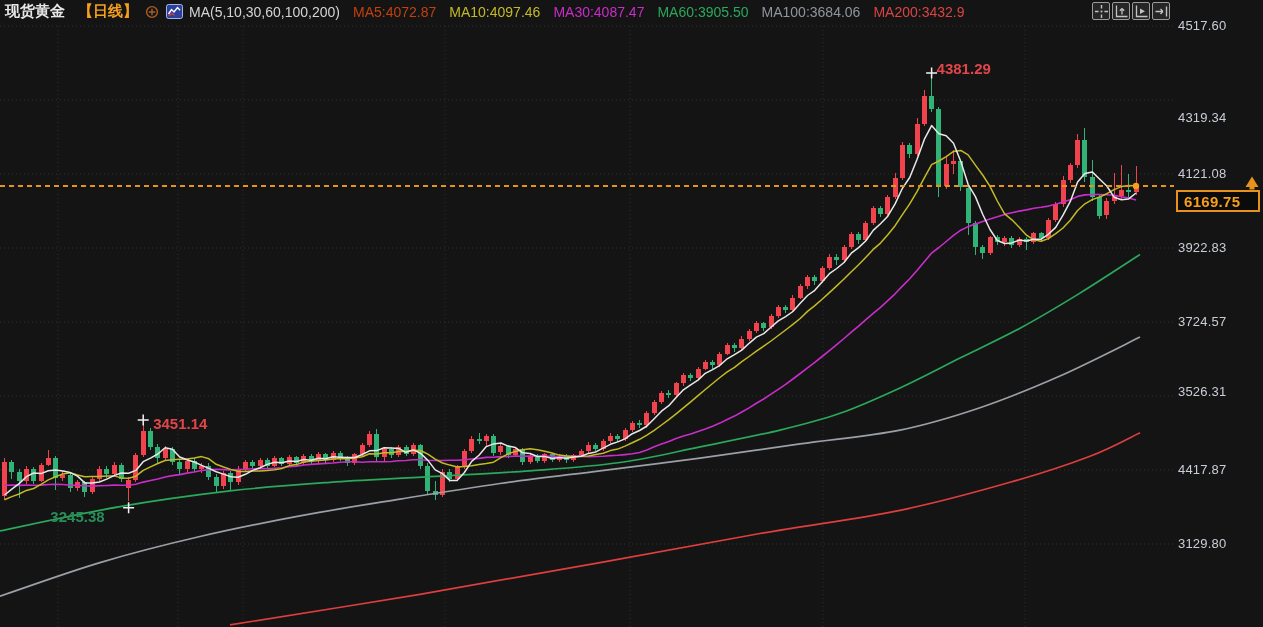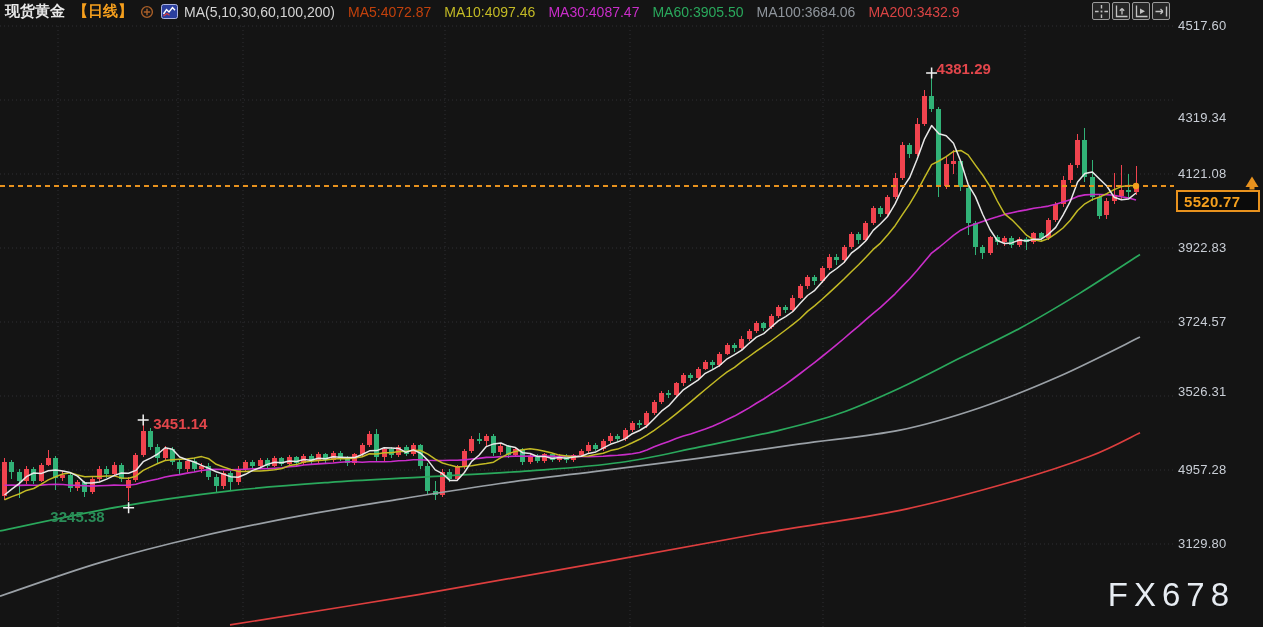--- a/index.html
+++ b/index.html
@@ -1,21 +1,21 @@
 <!DOCTYPE html>
 <html><head>
 <meta charset="utf-8">
 <style>
   html,body{margin:0;padding:0;background:#0d0d0d;}
   .screen{position:relative;width:1263px;height:627px;background:#141414;overflow:hidden;
           font-family:"Liberation Sans","DejaVu Sans",sans-serif;}
   svg#chart{position:absolute;left:0;top:0;z-index:1;}
   .header{position:absolute;left:5px;top:0;height:23px;display:flex;align-items:center;z-index:5;white-space:nowrap;}
   .header .title{color:#e6e6e6;font-size:15px;font-weight:bold;}
-  .header .period{color:#f59f1d;font-size:15px;font-weight:bold;margin-left:8px;cursor:pointer;}
+  .header .period{color:#f59f1d;font-size:15px;font-weight:bold;margin-left:13px;cursor:pointer;}
   .hicon{display:inline-flex;align-items:center;justify-content:center;margin-left:7px;}
   .ma-group{color:#d4d4d4;font-size:14px;margin-left:6px;}
   #ma-values span{font-size:14px;margin-left:13px;font-weight:500;}
   .toolbar{position:absolute;left:1092px;top:2px;display:flex;gap:2px;z-index:6;}
   .tool{width:18px;height:18px;display:flex;align-items:center;justify-content:center;
         border:1px solid #9b9b9b;border-radius:2px;background:#262626;box-sizing:border-box;cursor:pointer;}
   .axis-label{position:absolute;left:1178px;color:#c9ced6;font-size:13px;font-weight:400;z-index:4;
               letter-spacing:0.2px;}
   .price-tag{position:absolute;left:1176px;top:190px;width:84px;height:22px;box-sizing:border-box;
              border:2px solid #e8921e;background:#0b0b0b;color:#f59f1d;font-size:15px;font-weight:bold;
@@ -424,20 +424,19 @@
     </span>
   </div>
 
   <div id="axis-labels">
       <div class="axis-label" style="top: 18px;">4517.60</div>
       <div class="axis-label" style="top: 92px; margin-top: 18px;">4319.34</div>
       <div class="axis-label" style="top: 166px;">4121.08</div>
       <div class="axis-label" style="top: 240px;">3922.83</div>
       <div class="axis-label" style="top: 314px; text-align: center;">3724.57</div>
       <div class="axis-label" style="top: 384px;">3526.31</div>
-      <div class="axis-label" style="top: 462px;">4957.28</div>
+      <div class="axis-label" style="top: 462px;">4417.87</div>
       <div class="axis-label" style="top: 536px;">3129.80</div>
     </div>
 
-  <div class="price-tag">5520.77</div>
-
-  <div class="watermark">FX678</div>
+  <div class="price-tag">6169.75</div>
+
 </div>
 
 </body></html>

